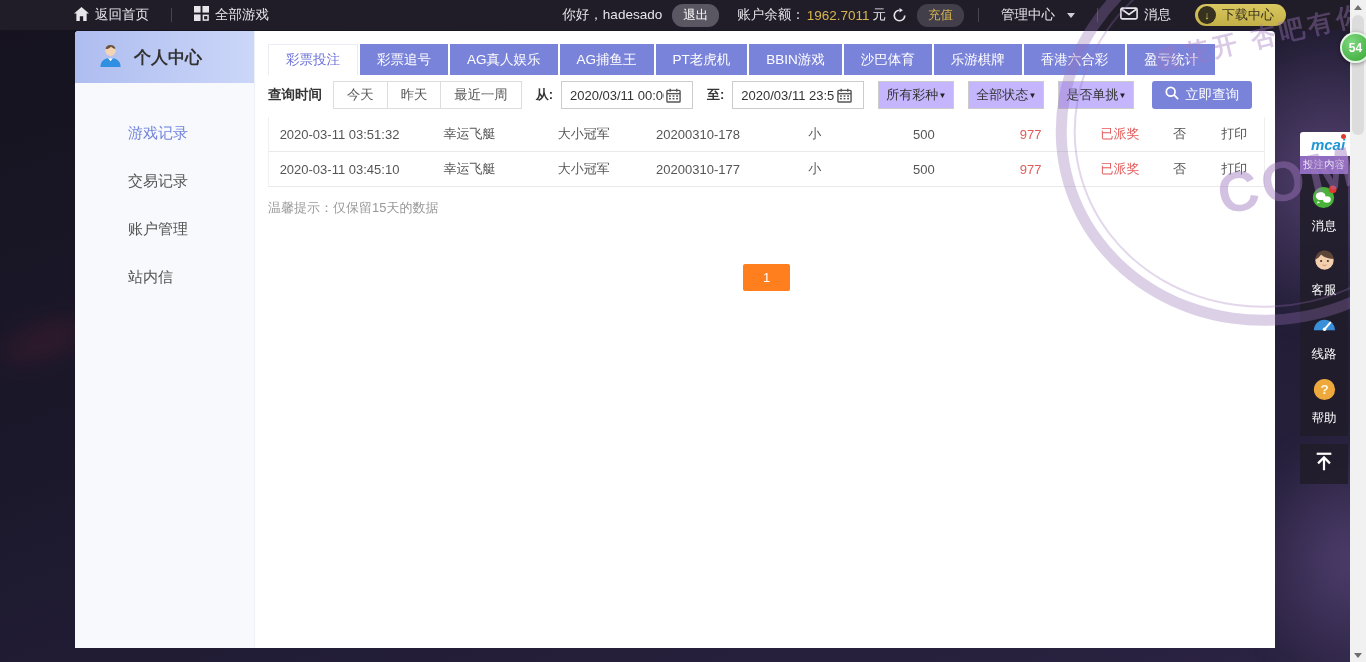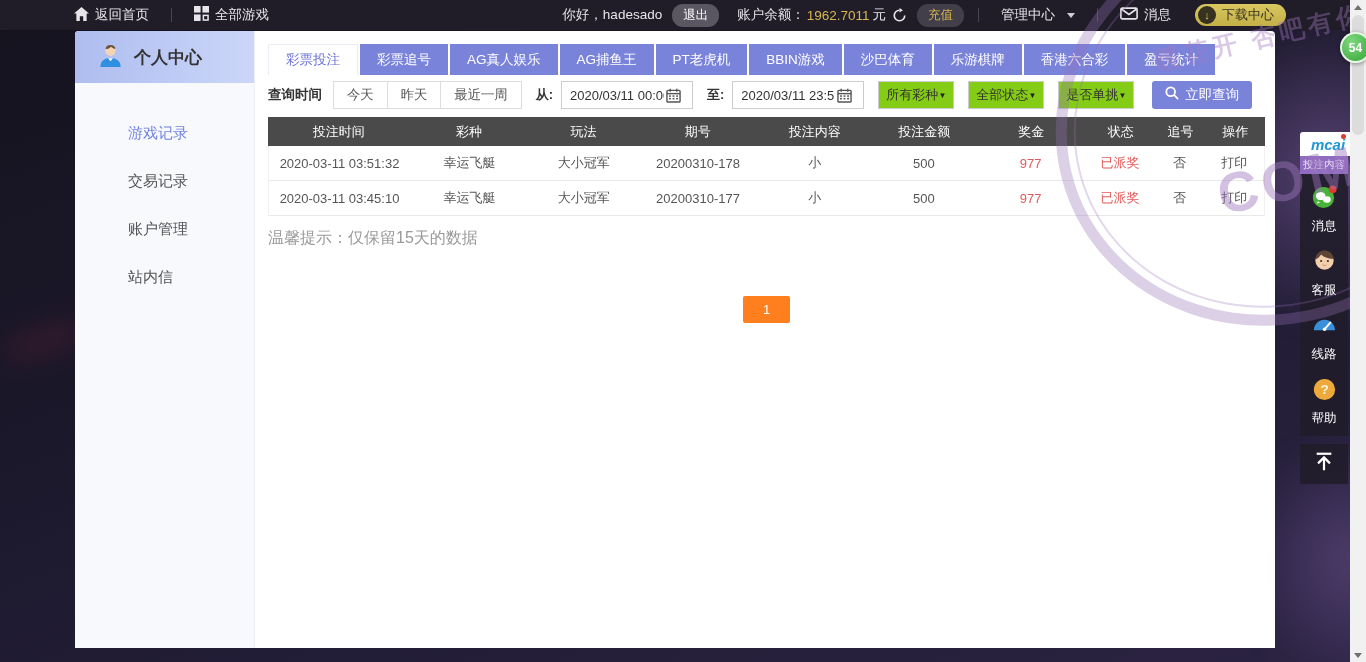--- a/index.html
+++ b/index.html
@@ -55,34 +55,34 @@
 
   .filters { display:flex; align-items:center; margin-top:5px; height:30px; font-size:13px; }
   .filters-label { font-weight:bold; color:#333; font-size:13.5px; margin-right:11px; }
   .quick-group { display:flex; }
   .quick-btn { height:28px; line-height:26px; padding:0 13px; background:#fff; border:1px solid #ddd; border-left:none; color:#555; cursor:pointer; }
   .quick-btn:first-child { border-left:1px solid #ddd; }
   .range-label { font-weight:bold; color:#333; margin:0 8px 0 14px; }
   .date-input { width:132px; height:28px; border:1px solid #ccc; display:flex; align-items:center; background:#fff; }
   .date-input input { border:none; outline:none; width:102px; padding-left:8px; font-size:13px; color:#333; font-family:inherit; background:transparent; }
   .cal-icon { cursor:pointer; display:flex; margin-left:2px; }
-  .select { width:76px; height:28px; border:1px solid #ccc; background:#84cc16; display:flex; align-items:center; justify-content:space-between; padding:0 7px; color:#333; cursor:pointer; margin-left:14px; }
+  .select { width:76px; height:28px; border:1px solid #ccc; background:#c4b5fd; display:flex; align-items:center; justify-content:space-between; padding:0 7px; color:#333; cursor:pointer; margin-left:14px; }
   .select .sel-caret { font-size:8px; color:#222; }
   .search-btn { display:flex; align-items:center; gap:6px; height:28px; padding:0 13px; margin-left:18px; background:#7a83da; color:#fff; border:none; border-radius:3px; font-size:13.5px; cursor:pointer; font-family:Liberation Serif, serif; }
 
   
   .grid { margin-top:7px; }
   .grid-header { display:flex; background:#4a4a4a; height:29px; align-items:center; }
   .grid-header .cell { color:#fff; font-size:13px; text-align:center; }
   .grid-row { display:flex; height:35px; align-items:center; background:#fff; border-bottom:1px solid #e9e9e9; border-left:1px solid #f0f0f0; border-right:1px solid #f0f0f0; }
   .grid-row .cell { font-size:13px; color:#555; text-align:center; }
   .cell.red { color:#e25b5b; }
   .cell.op { cursor:pointer; }
 
-  .note { margin-top:12px; color:#999; font-size:16px; }
+  .note { margin-top:12px; color:#999; font-size:13px; }
   .pagination { display:flex; justify-content:center; margin-top:47px; }
   .page-btn { width:47px; height:27px; background:#ff7e1e; color:#fff; border:none; border-radius:2px; font-size:13px; cursor:pointer; font-family:inherit; }
 
   
   .floatbar { position:absolute; left:1300px; top:132px; width:48px; z-index:10; }
   .cert-badge { width:56px; background:#fff; border-radius:3px 3px 0 0; text-align:center; padding:4px 0 2px; cursor:pointer; }
   .cert-logo { font-size:15px; font-weight:bold; font-style:italic; color:#1f97d4; letter-spacing:0; position:relative; }
   .cert-logo i { position:absolute; width:5px; height:5px; background:#e0392e; border-radius:50%; right:-1px; top:-2px; }
   .cert-label { width:48px; background:#8f6cbf; color:#efe6fa; font-size:10.5px; text-align:center; padding:2px 0; }
   .float-items { background:rgba(32,29,41,.88); width:48px; padding:4px 0 2px; }
@@ -279,32 +279,20 @@
           <svg width="14" height="14" viewBox="0 0 16 16">
               <circle cx="6.5" cy="6.5" r="5" fill="none" stroke="#fff" stroke-width="2"></circle>
               <line x1="10.5" y1="10.5" x2="15" y2="15" stroke="#fff" stroke-width="2"></line>
             </svg>
         </span>
         <span>立即查询</span>
       </button>
     </div>
 
     <div class="grid">
-      <div class="grid-header" id="grid-header">
-          <div class="cell" style="width: 14.2%;">投注时间</div>
-          <div class="cell" style="width: 12%;">彩种</div>
-          <div class="cell" style="width: 11%;">玩法</div>
-          <div class="cell" style="width: 12%;">期号</div>
-          <div class="cell" style="width: 11.5%;">投注内容</div>
-          <div class="cell" style="width: 10.5%;">投注金额</div>
-          <div class="cell" style="width: 11%;">奖金</div>
-          <div class="cell" style="width: 7%;">状态</div>
-          <div class="cell" style="width: 5%;">追号</div>
-          <div class="cell" style="width: 6%;">操作</div>
-        </div>
       <div id="grid-body">
           <div class="grid-row">
             <div class="cell" style="width: 14.2%;">2020-03-11 03:51:32</div>
             <div class="cell" style="width: 12%;">幸运飞艇</div>
             <div class="cell" style="width: 11%;">大小冠军</div>
             <div class="cell" style="width: 12%;">20200310-178</div>
             <div class="cell" style="width: 11.5%;">小</div>
             <div class="cell" style="width: 10.5%;">500</div>
             <div class="cell red" style="width: 11%;">977</div>
             <div class="cell red" style="width: 7%;">已派奖</div>

